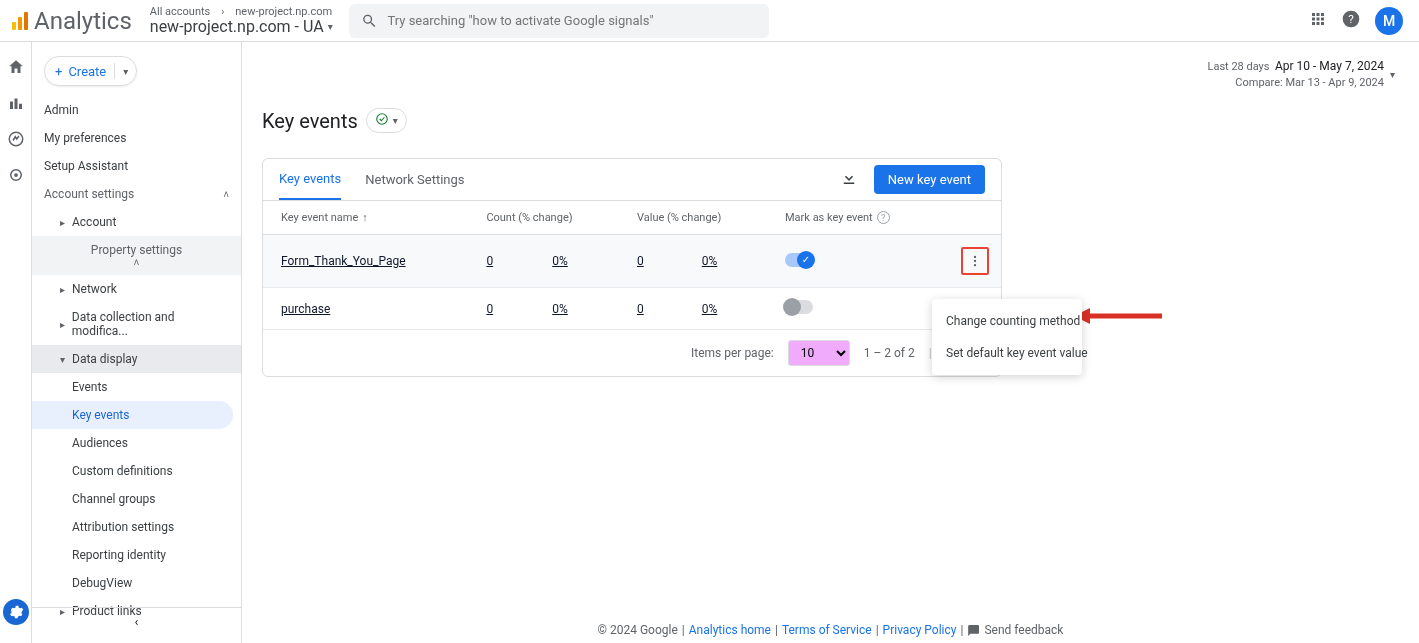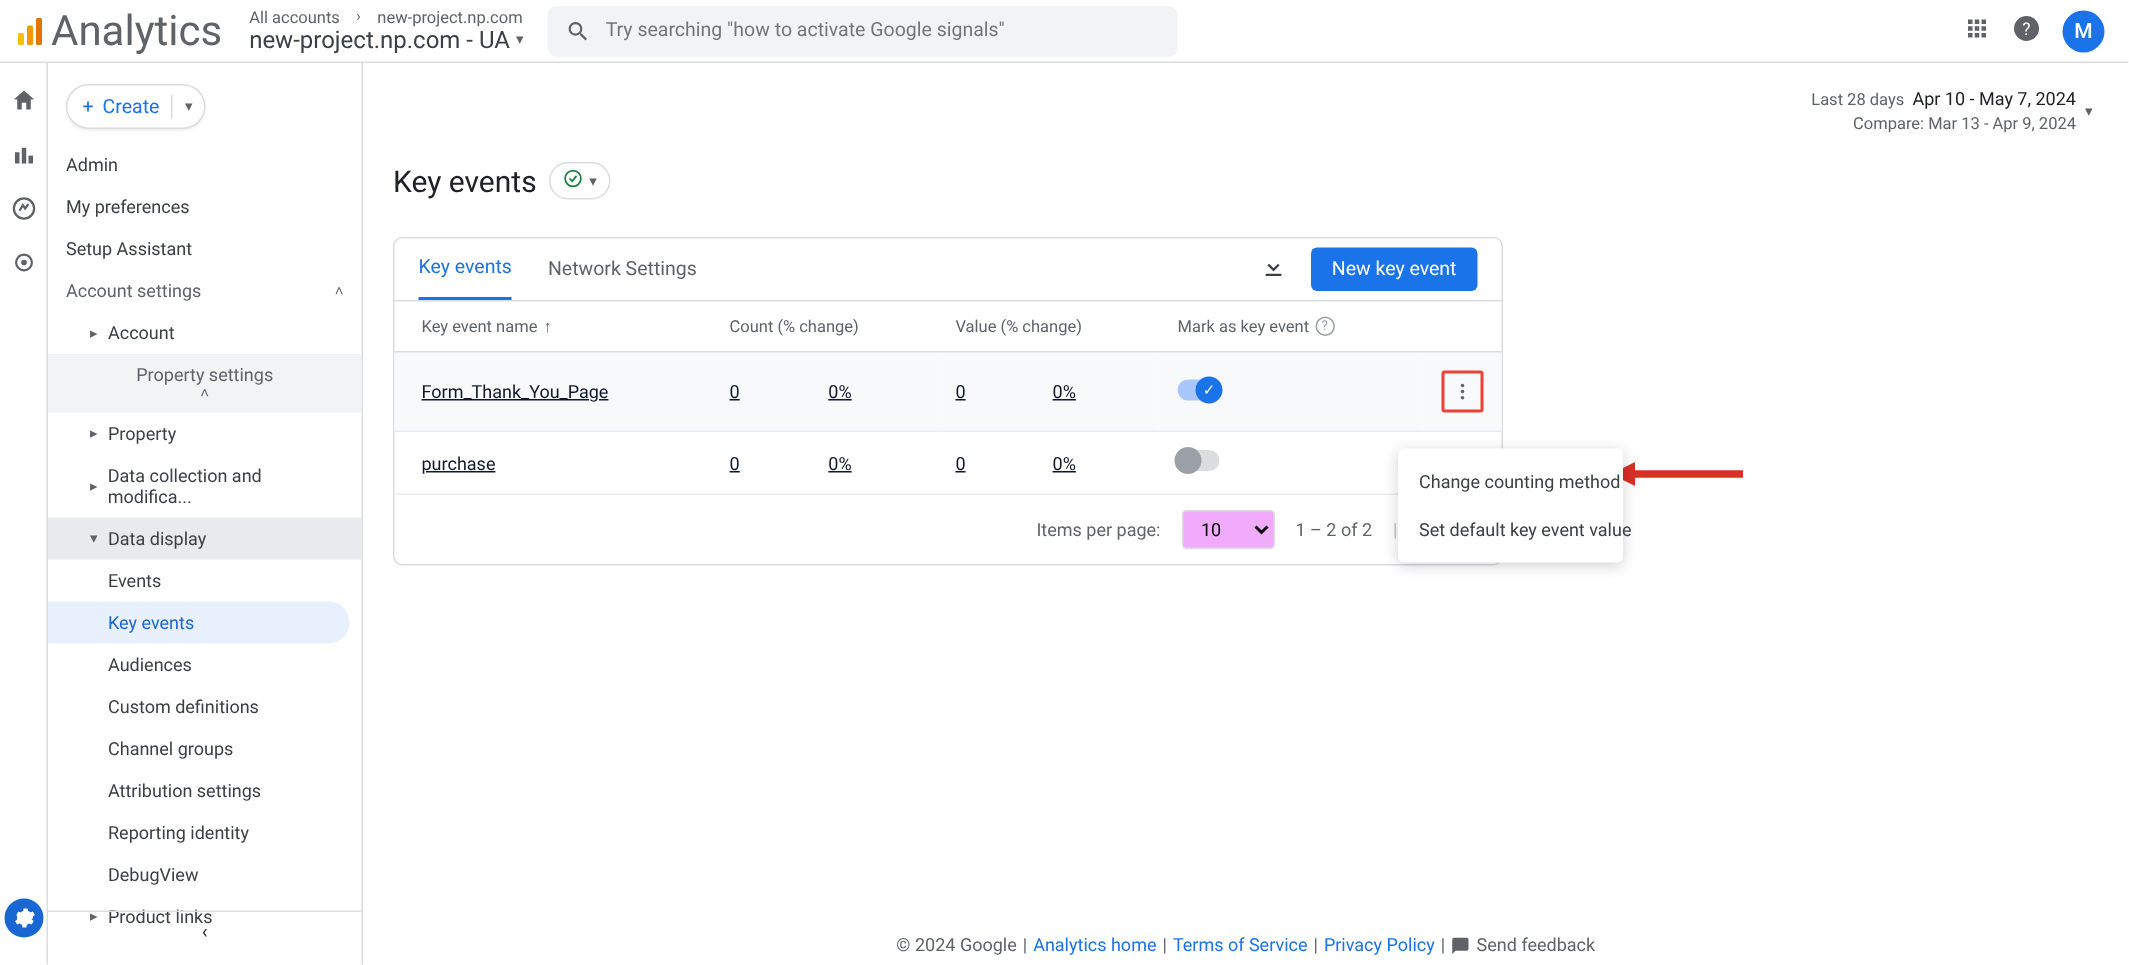--- a/index.html
+++ b/index.html
@@ -6,21 +6,21 @@
     body { background: #fff; color: #202124; font-size: 13px; overflow-x: hidden; }
     
     
     .top-header { display: flex; align-items: center; height: 42px; border-bottom: 1px solid #dadce0; padding: 0 16px 0 8px; }
     .logo-wrap { display: flex; align-items: center; gap: 6px; margin-left: 4px; }
     .logo-bars { display: flex; align-items: flex-end; gap: 2px; height: 18px; }
     .lb { width: 4px; border-radius: 1px; }
     .lb1 { height: 8px; background: #fbbc04; }
     .lb2 { height: 13px; background: #f29900; }
     .lb3 { height: 18px; background: #e37400; }
-    .brand { font-size: 28px; color: #5f6368; font-weight: 400; }
+    .brand { font-size: 24px; color: #5f6368; font-weight: 400; }
     .acct-col { display: flex; flex-direction: column; margin-left: 18px; line-height: 1.1; }
     .breadcrumb { font-size: 11px; color: #5f6368; display: flex; align-items: center; gap: 11px; }
     .property { font-size: 16px; color: #3c4043; display: flex; align-items: center; gap: 4px; }
     .search-bar { display: flex; align-items: center; background: #f1f3f4; border-radius: 6px; height: 34px; margin-left: 16px; padding: 0 12px; width: 420px; gap: 10px; }
     .search-bar svg { color: #5f6368; }
     .search-input { border: none; background: transparent; outline: none; font-size: 13px; color: #5f6368; width: 100%; }
     .top-right { margin-left: auto; display: flex; align-items: center; gap: 14px; }
     .icon-btn svg { color: #5f6368; }
     .avatar { width: 28px; height: 28px; border-radius: 50%; background: #1a73e8; color: #fff; display: flex; align-items: center; justify-content: center; font-size: 14px; font-weight: 500; }
     
@@ -187,21 +187,21 @@
       <span class="caret">▸</span>
       <span>Account</span>
     </div>
 
     <div class="nav-section dark">
       <span>Property settings</span>
       <span class="chev">˄</span>
     </div>
     <div class="nav-sub">
         <span class="caret">▸</span>
-        <span>Property</span>
+        <span>Network</span>
       </div>
     <div class="nav-sub">
         <span class="caret">▸</span>
         <span>Data collection and modifica...</span>
       </div>
     <div class="nav-sub active-parent">
         <span class="caret">▾</span>
         <span>Data display</span>
       </div>
     <div class="nav-subsub">Events</div>

